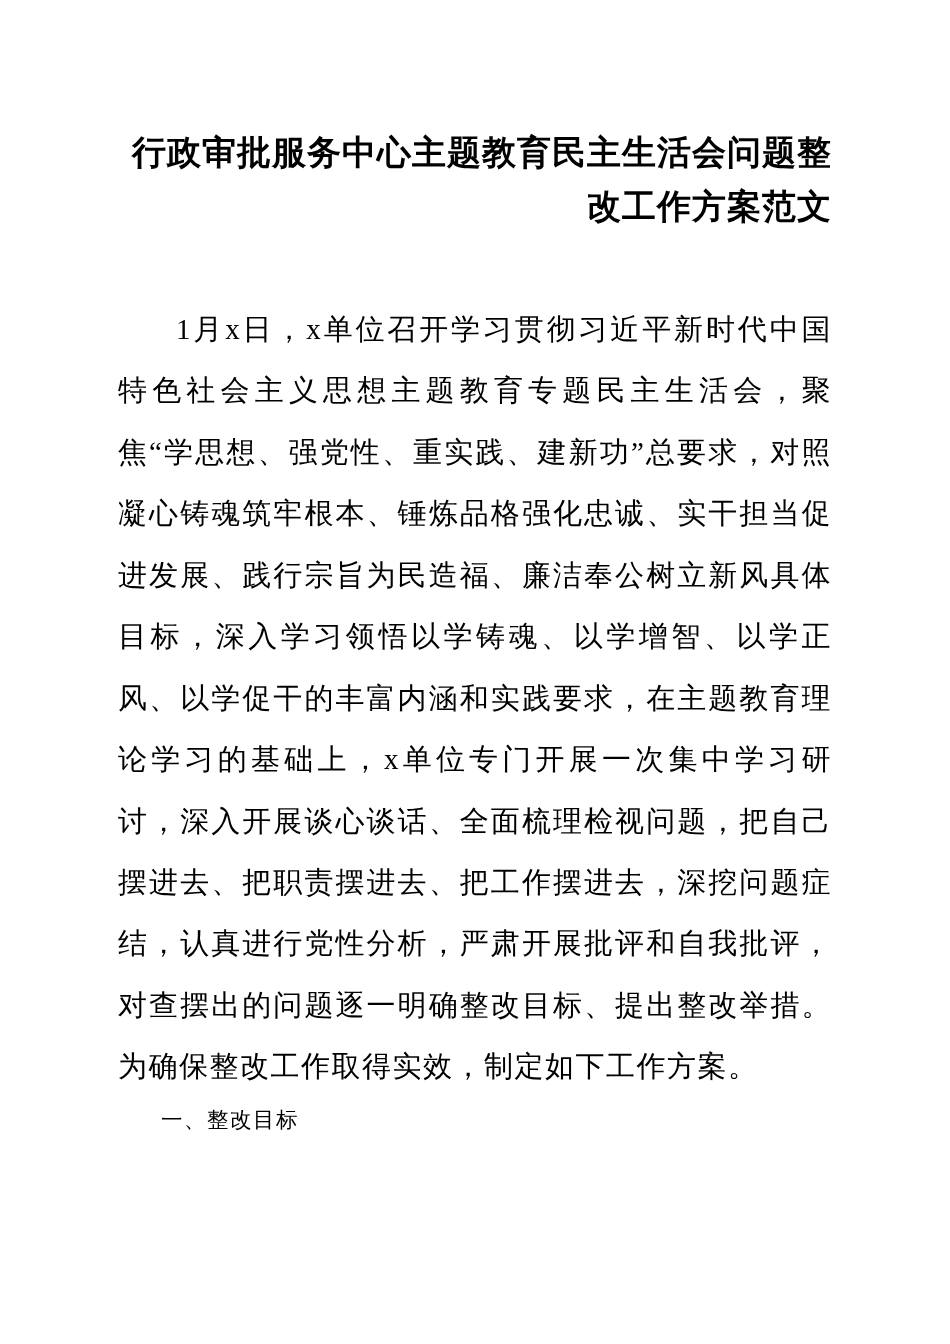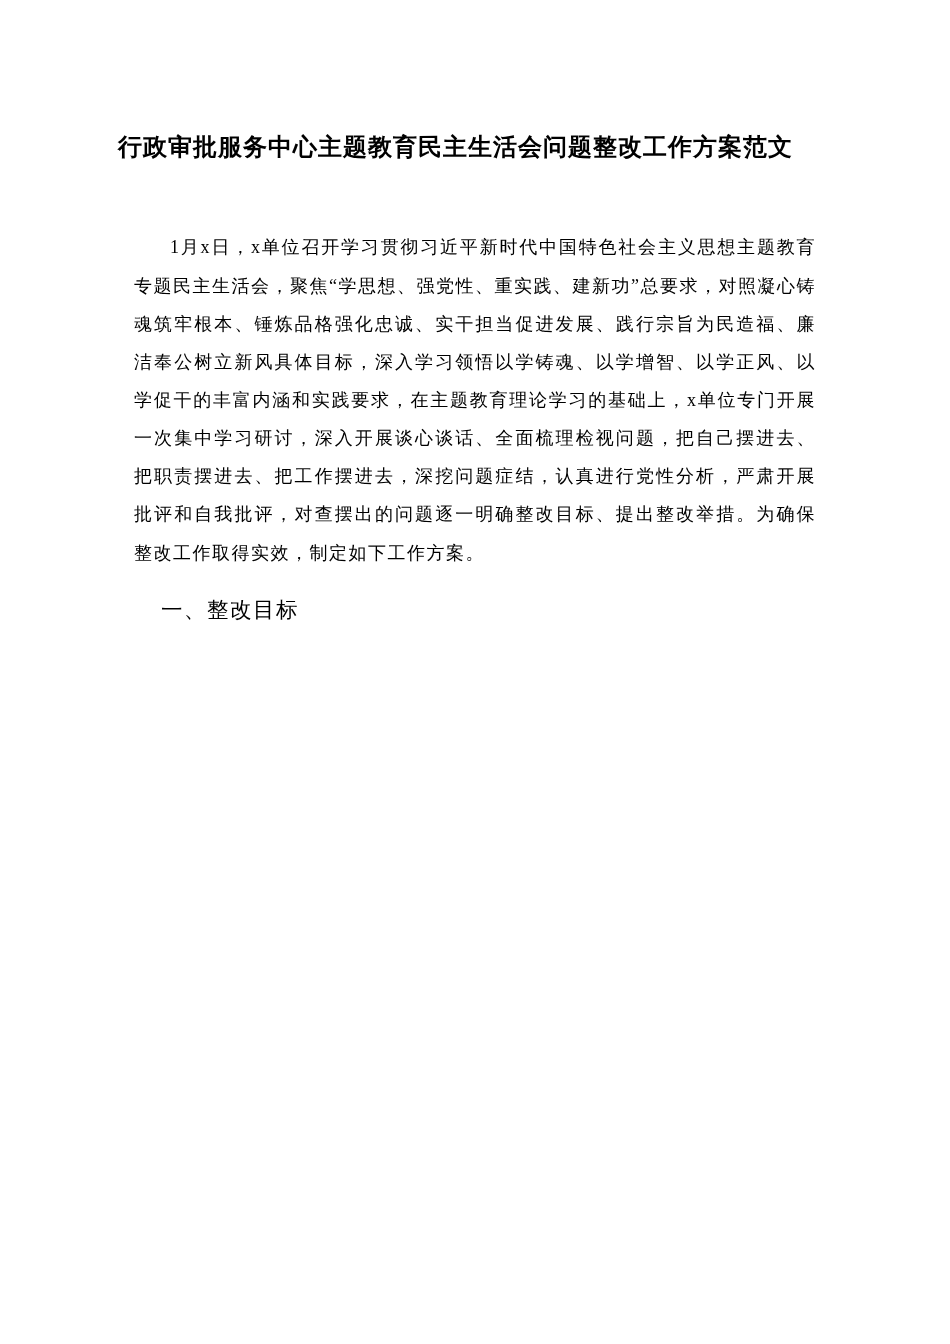--- a/index.html
+++ b/index.html
@@ -12,36 +12,36 @@
     width: 950px;
     height: 1344px;
     margin: 0 auto;
     background: #ffffff;
     padding: 128px 118px 0 118px;
     font-family: "Liberation Serif", "DejaVu Serif", serif;
     color: #000000;
     overflow: hidden;
   }
   .doc-title {
-    font-size: 24px;
+    font-size: 34px;
     font-weight: bold;
-    text-align: left;
+    text-align: right;
     line-height: 1.6;
     margin: 0 auto 62px auto;
     letter-spacing: 1px;
-    font-family: Liberation Serif, serif;
+    font-family: Liberation Mono, monospace;
   }
   .para {
-    font-size: 18px;
+    font-size: 29px;
     line-height: 2.12;
     text-align: justify;
     text-justify: inter-ideograph;
     text-indent: 2em;
     letter-spacing: 1.5px;
-    margin: 16px;
+    margin: 0;
     word-break: break-all;
     font-family: Liberation Serif, serif;
   }
   .section-heading {
     font-size: 21.5px;
     font-weight: normal;
     line-height: 2.12;
     text-indent: 2em;
     margin: 0;
     letter-spacing: 1.5px;

